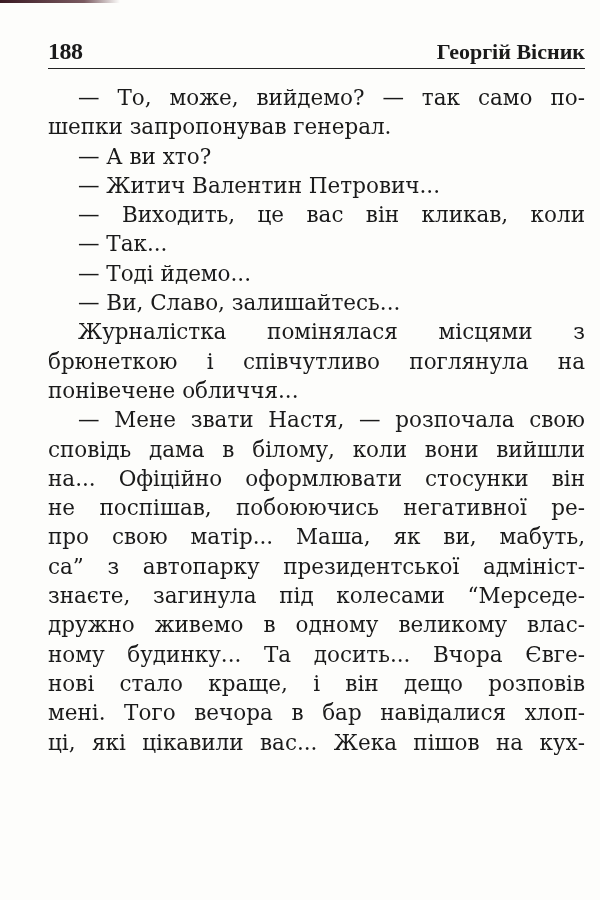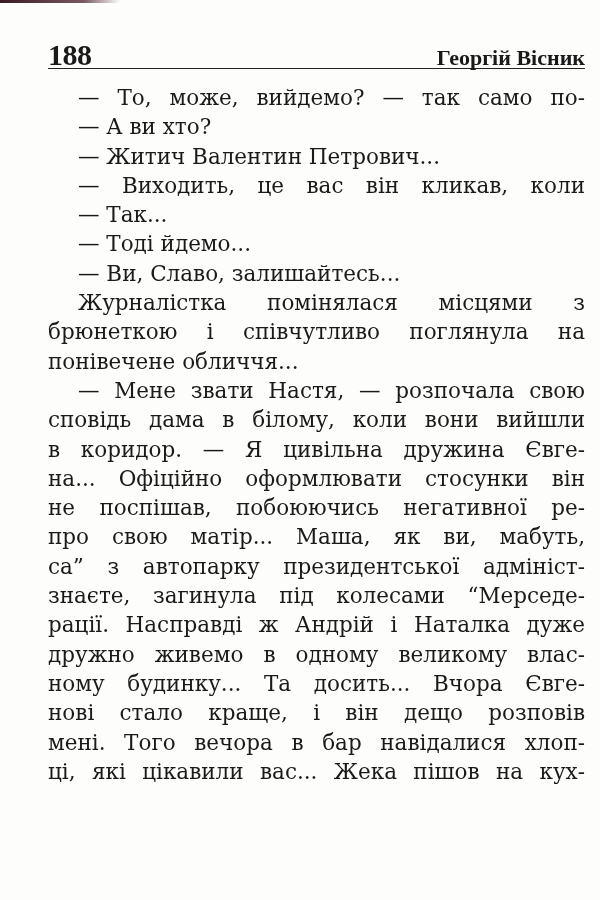--- a/index.html
+++ b/index.html
@@ -31,21 +31,21 @@
       display: flex;
       justify-content: space-between;
       align-items: baseline;
       height: 28px;
       border-bottom: 1.5px solid #222;
       padding-bottom: 2px;
     }
     .page-number {
       font-family: "Liberation Serif", "DejaVu Serif", serif;
       font-weight: bold;
-      font-size: 30px;
+      font-size: 24px;
       letter-spacing: -0.5px;
     }
     .author-name {
       font-family: "Liberation Serif", "DejaVu Serif", serif;
       font-weight: bold;
       font-size: 22px;
       margin-left: 24px;
     }
     .body-text {
       margin-top: 14px;
@@ -73,37 +73,36 @@
 
 <div class="top-edge"></div>
 
 <div class="page">
   <div class="running-head">
     <span class="page-number">188</span>
     <span class="author-name">Георгій Вісник</span>
   </div>
   <div class="body-text" id="body-text">
       <span class="line indent">— То, може, вийдемо? — так само по-</span>
+      <span class="line last">шепки запропонував генерал.</span>
       <span class="line indent last">— А ви хто?</span>
       <span class="line indent last">— Житич Валентин Петрович...</span>
       <span class="line indent">— Виходить, це вас він кликав, коли</span>
       <span class="line indent last">— Так...</span>
       <span class="line indent last">— Тоді йдемо...</span>
       <span class="line indent last">— Ви, Славо, залишайтесь...</span>
       <span class="line indent">Журналістка помінялася місцями з</span>
       <span class="line">брюнеткою і співчутливо поглянула на</span>
       <span class="line last">понівечене обличчя...</span>
       <span class="line indent">— Мене звати Настя, — розпочала свою</span>
       <span class="line">сповідь дама в білому, коли вони вийшли</span>
-      <span class="line">в коридор. — Я цивільна дружина Євге-</span>
       <span class="line">на... Офіційно оформлювати стосунки він</span>
       <span class="line">не поспішав, побоюючись негативної ре-</span>
       <span class="line">про свою матір... Маша, як ви, мабуть,</span>
       <span class="line">са” з автопарку президентської адмініст-</span>
       <span class="line">знаєте, загинула під колесами “Мерседе-</span>
-      <span class="line">рації. Насправді ж Андрій і Наталка дуже</span>
       <span class="line">дружно живемо в одному великому влас-</span>
       <span class="line">ному будинку... Та досить... Вчора Євге-</span>
       <span class="line">нові стало краще, і він дещо розповів</span>
       <span class="line">мені. Того вечора в бар навідалися хлоп-</span>
       <span class="line">ці, які цікавили вас... Жека пішов на кух-</span>
     </div>
 </div>
 
 </body></html>

